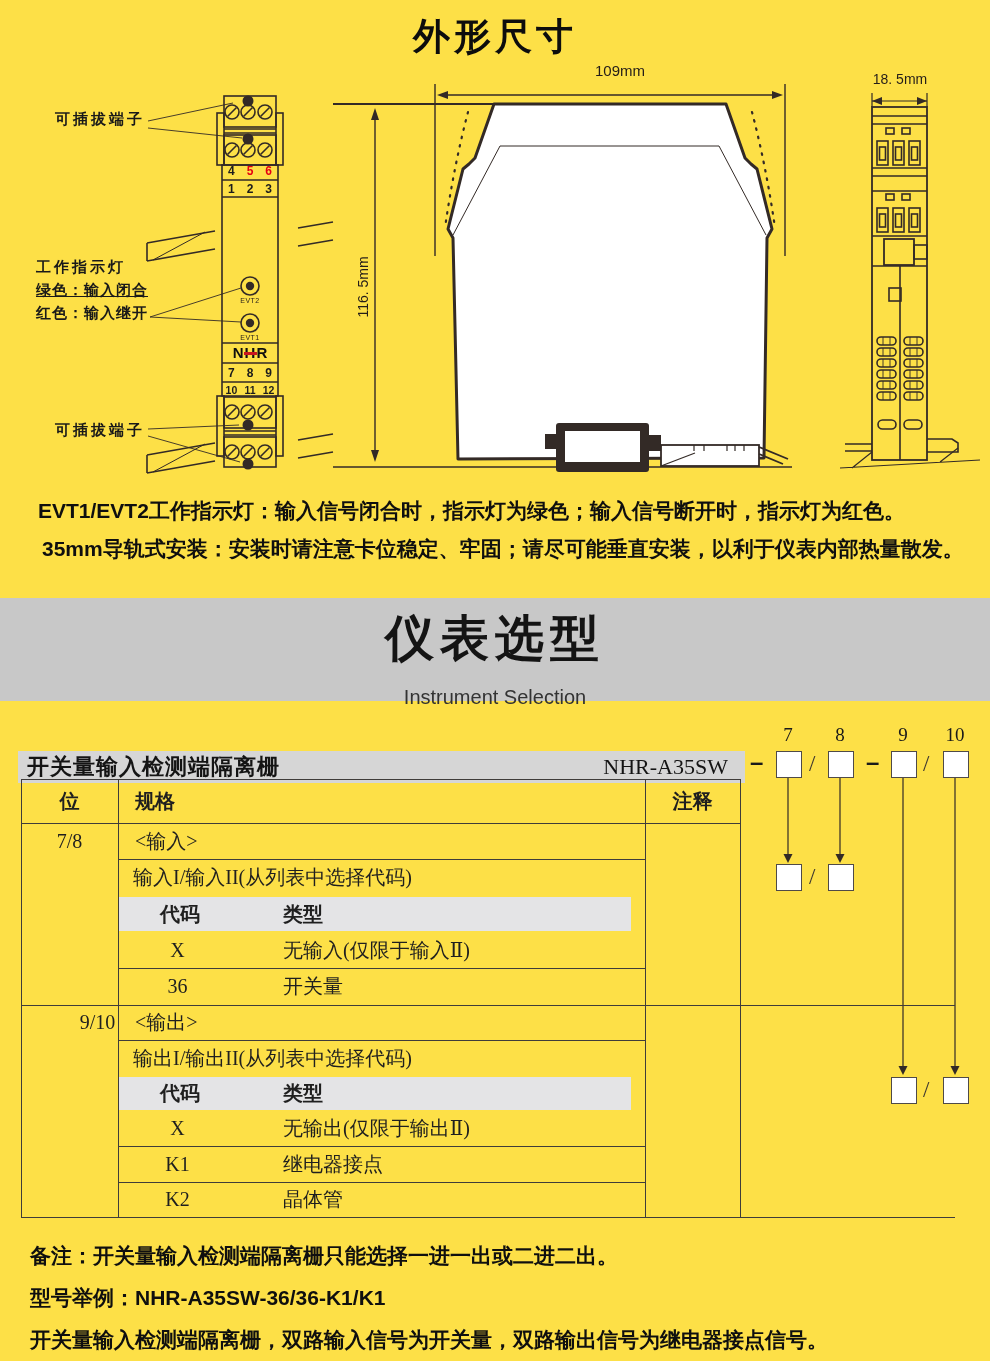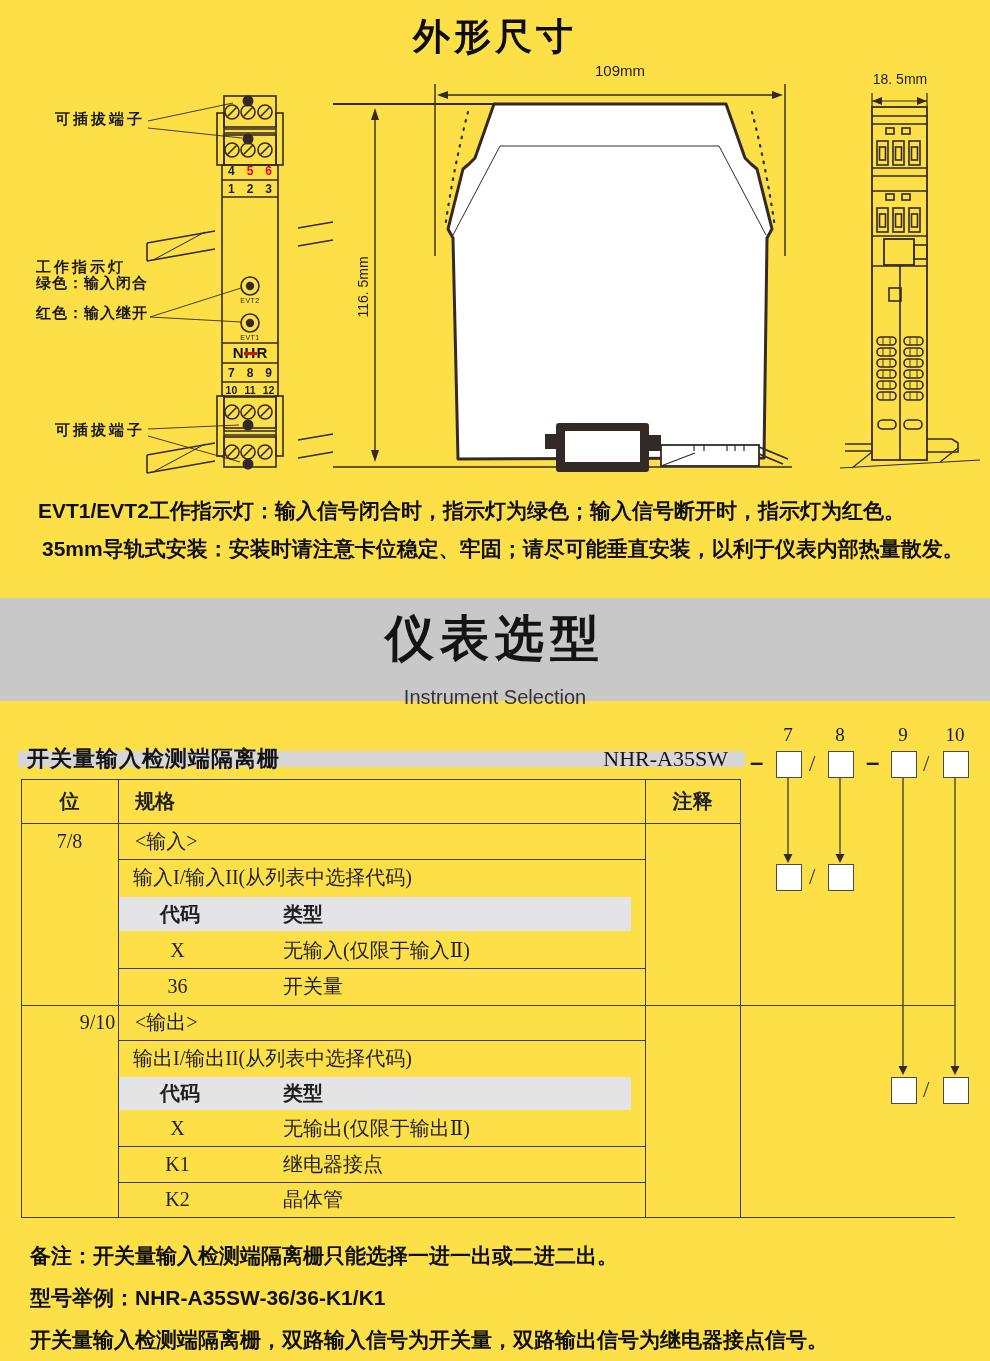--- a/index.html
+++ b/index.html
@@ -19,21 +19,21 @@
   .tiny-label{font-size:7px;color:#241d19;letter-spacing:0.5px;}
   .trow{left:222px;width:56px;display:flex;justify-content:space-around;font-weight:bold;font-size:12px;color:#1c1c1c;}
   .trow.small{font-size:10.5px;}
   .red{color:#e60012;}
   .nhr{left:229px;top:344px;width:42px;display:flex;justify-content:center;gap:1px;
        font-weight:900;font-size:15px;color:#0f0f0f;}
   .nhr .h{position:relative;}
   .nhr .h::after{content:"";position:absolute;left:-1px;right:-2px;top:46%;height:3px;background:#c8161e;}
   
   .note{font-weight:bold;font-size:21px;line-height:26px;color:#0f0f0f;white-space:nowrap;}
-  .title-band{left:18px;top:751px;width:727px;height:16px;background:#d6d6d6;display:flex;
+  .title-band{left:18px;top:751px;width:727px;height:32px;background:#d6d6d6;display:flex;
               align-items:center;justify-content:space-between;}
   .title-band .pname{font-family:"Liberation Serif","DejaVu Serif",serif;font-weight:bold;font-size:22px;
                      letter-spacing:1px;color:#141414;padding-left:9px;white-space:nowrap;}
   .title-band .model{font-family:"Liberation Serif","DejaVu Serif",serif;font-size:22px;color:#141414;
                      padding-right:17px;white-space:nowrap;}
   .digit{width:30px;text-align:center;font-family:"Liberation Serif","DejaVu Serif",serif;font-size:19px;color:#1a1a1a;}
   .codebox{width:24px;height:25px;border:1.5px solid #4f4a47;background:#fff;}
   .slash{font-family:"Liberation Serif","DejaVu Serif",serif;font-size:23px;color:#3a3430;}
   .dash{font-weight:900;font-size:24px;line-height:26px;color:#1a1a1a;}
   .lh{position:absolute;background:#3f3c3a;height:1.4px;}
@@ -200,21 +200,21 @@
         <polygon points="840,863 835.5,854 844.5,854"></polygon>
       <polygon points="903,1075 898.5,1066 907.5,1066"></polygon>
         <polygon points="955,1075 950.5,1066 959.5,1066"></polygon>
     </g>
   </svg>
 
   <div class="abs main-title">外形尺寸</div>
 
   <span class="abs cn-label" style="left:55px;top:110px;">可插拔端子</span>
   <span class="abs cn-label" style="left:36px;top:258px;">工作指示灯</span>
-  <span class="abs cn-label" style="left:36px;top:274px;letter-spacing:1px;">绿色：输入闭合</span>
+  <span class="abs cn-label" style="left:36px;top:281px;letter-spacing:1px;text-decoration:underline;">绿色：输入闭合</span>
   <span class="abs cn-label" style="left:36px;top:304px;letter-spacing:1px;">红色：输入继开</span>
   <span class="abs cn-label" style="left:55px;top:421px;">可插拔端子</span>
 
   <div class="abs trow" style="top:164px;">
     <span>4</span>
     <span class="red">5</span>
     <span class="red">6</span>
   </div>
   <div class="abs trow" style="top:182px;">
     <span>1</span>

